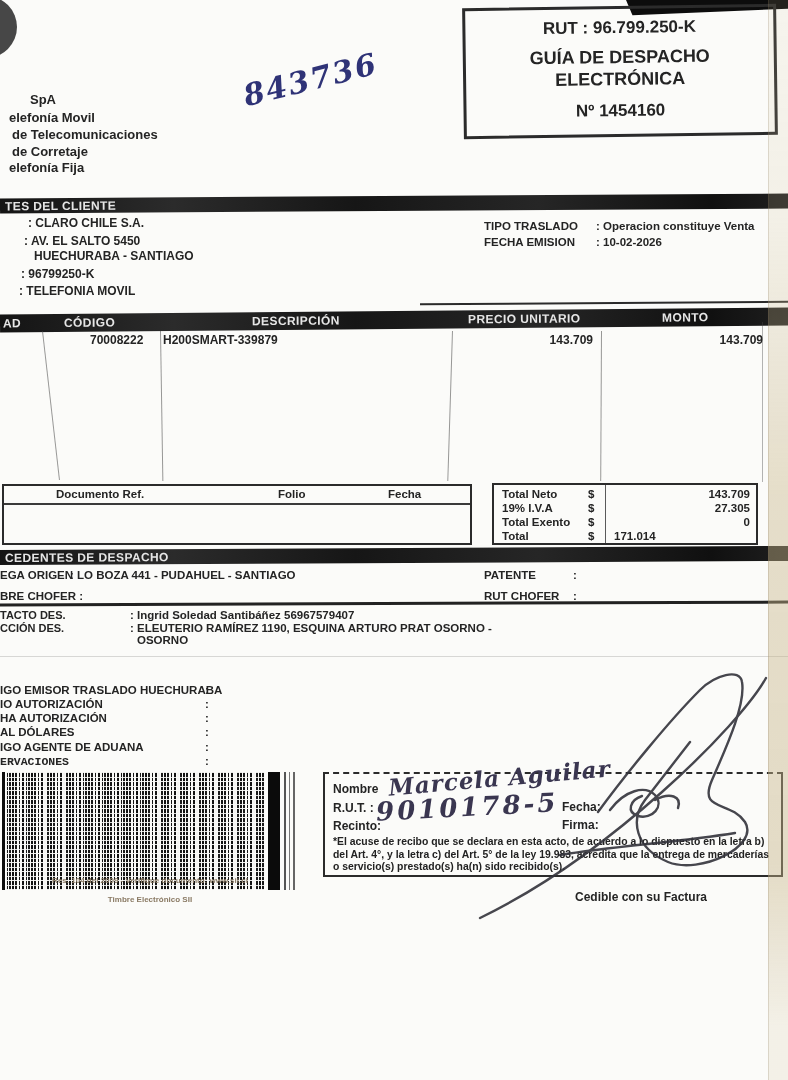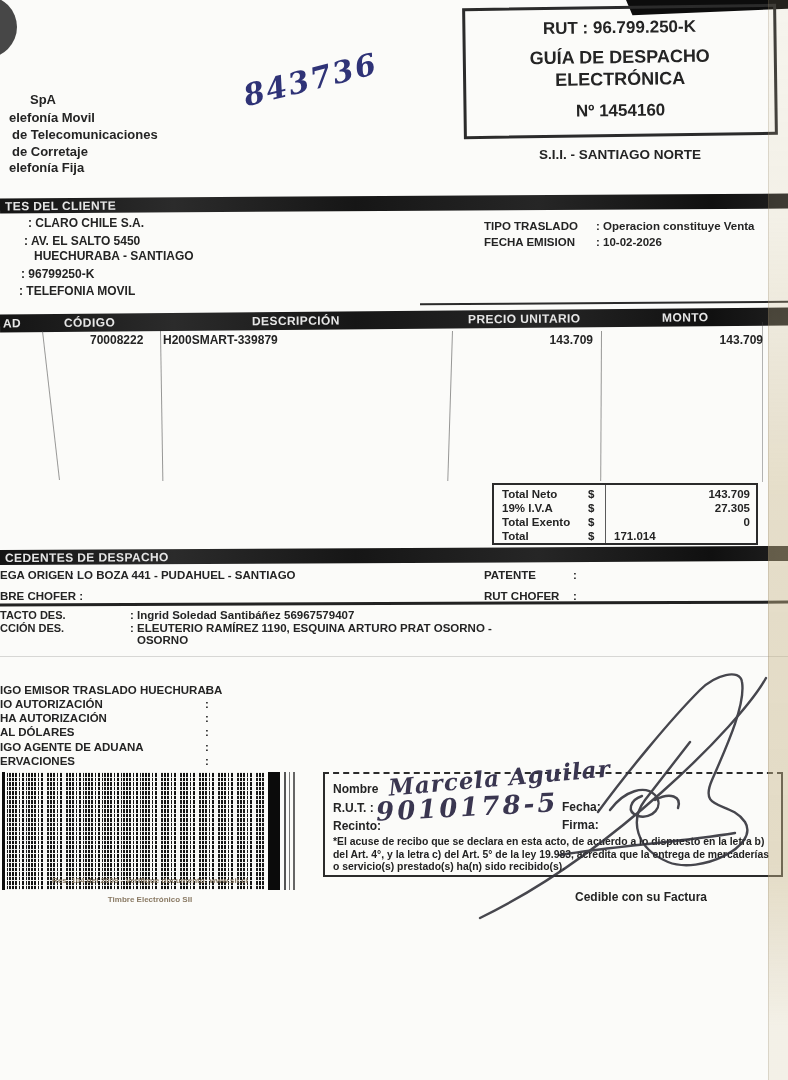--- a/index.html
+++ b/index.html
@@ -33,21 +33,20 @@
   <div class="hand" style="left:242px;top:62px;font-size:30px;font-weight:bold;color:#2f3377;transform:rotate(-14deg);letter-spacing:2px;">843736</div>
 
   <div class="abs" style="left:626px;top:0;width:162px;height:16px;background:#0c0c0c;clip-path:polygon(0 0,100% 0,100% 55%,4% 95%);"></div>
 
   <div class="box" style="left:463px;top:6px;width:314px;height:131px;border-width:3px;transform:rotate(-0.8deg);">
     <div class="txt" style="left:0;top:9px;width:100%;text-align:center;font-size:17px;">RUT : 96.799.250-K</div>
     <div class="txt" style="left:0;top:38px;width:100%;text-align:center;font-size:18px;">GUÍA DE DESPACHO</div>
     <div class="txt" style="left:0;top:60px;width:100%;text-align:center;font-size:18px;">ELECTRÓNICA</div>
     <div class="txt" style="left:0;top:92px;width:100%;text-align:center;font-size:17px;">Nº 1454160</div>
   </div>
-  <div class="txt" style="left:463px;top:147px;width:314px;text-align:center;font-size:13.5px;">S.I.I. - SANTIAGO NORTE</div>
 
   <div class="bar" style="top:196px;transform:rotate(-0.35deg);">
     <span>TES DEL CLIENTE</span>
   </div>
   <div class="txt" style="left:28px;top:216px;font-size:12px;">: CLARO CHILE S.A.</div>
   <div class="txt" style="left:24px;top:234px;font-size:12px;">: AV. EL SALTO 5450</div>
   <div class="txt" style="left:34px;top:249px;font-size:12px;">HUECHURABA - SANTIAGO</div>
   <div class="txt" style="left:21px;top:267px;font-size:12px;">: 96799250-K</div>
   <div class="txt" style="left:19px;top:284px;font-size:12px;">: TELEFONIA MOVIL</div>
 
@@ -67,20 +66,26 @@
   <div class="txt" style="left:90px;top:333px;width:68px;text-align:left;font-size:12px;">70008222</div>
   <div class="txt" style="left:163px;top:333px;font-size:12px;">H200SMART-339879</div>
   <div class="txt" style="left:520px;top:333px;width:73px;text-align:right;font-size:12px;">143.709</div>
   <div class="txt" style="left:690px;top:333px;width:73px;text-align:right;font-size:12px;">143.709</div>
   <div class="vline" style="left:42px;top:331px;height:150px;transform:rotate(-6.5deg);"></div>
   <div class="vline" style="left:160px;top:331px;height:150px;transform:rotate(-0.9deg);"></div>
   <div class="vline" style="left:452px;top:331px;height:150px;transform:rotate(1.8deg);"></div>
   <div class="vline" style="left:601px;top:331px;height:150px;transform:rotate(0.3deg);"></div>
   <div class="vline" style="left:762px;top:322px;height:160px;background:rgba(70,70,70,.4);"></div>
 
+  <div class="box" style="left:2px;top:484px;width:470px;height:61px;">
+    <div class="txt" style="left:52px;top:2px;font-size:11.5px;">Documento Ref.</div>
+    <div class="txt" style="left:274px;top:2px;font-size:11.5px;">Folio</div>
+    <div class="txt" style="left:384px;top:2px;font-size:11.5px;">Fecha</div>
+    <div class="hline" style="left:0;top:17px;width:100%;height:1.5px;background:#3a3a3a;"></div>
+  </div>
 
   <div class="box" style="left:492px;top:483px;width:266px;height:62px;">
     <div class="vline" style="left:111px;top:0;height:58px;background:rgba(50,50,50,.8);"></div>
     <div class="txt" style="left:8px;top:3px;font-size:11.5px;">Total Neto</div>
     <div class="txt" style="left:94px;top:3px;font-size:11.5px;">$</div>
     <div class="txt" style="left:120px;top:3px;width:136px;text-align:right;font-size:11.5px;">143.709</div>
     <div class="txt" style="left:8px;top:17px;font-size:11.5px;">19% I.V.A</div>
     <div class="txt" style="left:94px;top:17px;font-size:11.5px;">$</div>
     <div class="txt" style="left:120px;top:17px;width:136px;text-align:right;font-size:11.5px;">27.305</div>
     <div class="txt" style="left:8px;top:31px;font-size:11.5px;">Total Exento</div>
@@ -112,21 +117,21 @@
   <div class="txt" style="left:0;top:684px;font-size:11.5px;">IGO EMISOR TRASLADO HUECHURABA</div>
   <div class="txt" style="left:205px;top:684px;font-size:11.5px;">:</div>
   <div class="txt" style="left:0;top:698px;font-size:11.5px;">IO AUTORIZACIÓN</div>
   <div class="txt" style="left:205px;top:698px;font-size:11.5px;">:</div>
   <div class="txt" style="left:0;top:712px;font-size:11.5px;text-align:right;">HA AUTORIZACIÓN</div>
   <div class="txt" style="left:205px;top:712px;font-size:11.5px;">:</div>
   <div class="txt" style="left:0;top:726px;font-size:11.5px;">AL DÓLARES</div>
   <div class="txt" style="left:205px;top:726px;font-size:11.5px;">:</div>
   <div class="txt" style="left:0;top:741px;font-size:11.5px;">IGO AGENTE DE ADUANA</div>
   <div class="txt" style="left:205px;top:741px;font-size:11.5px;">:</div>
-  <div class="txt" style="left:0;top:755px;font-size:11.5px;">ERVACIONES</div>
+  <div class="txt" style="left:0;top:755px;font-size:11.5px;font-family:Liberation Mono, monospace;">ERVACIONES</div>
   <div class="txt" style="left:205px;top:755px;font-size:11.5px;">:</div>
 
   <div class="abs" style="left:2px;top:772px;width:296px;height:118px;">
     <div class="bc-el" style="left:4px;width:258px;background-color:#f3f3f0;background:
       repeating-linear-gradient(90deg, rgba(251,251,249,.97) 0 1.5px, transparent 1.5px 19px),
       repeating-linear-gradient(0deg, rgba(251,251,249,.92) 0 1px, transparent 1px 4px, rgba(251,251,249,.85) 4px 5px, transparent 5px 9px),
       repeating-linear-gradient(90deg, #161616 0 2px, transparent 2px 3px, #1a1a1a 3px 5px, transparent 5px 6px, #101010 6px 8px, transparent 8px 9px, #181818 9px 11px, transparent 11px 13px, #141414 13px 14px, transparent 14px 16px, #111 16px 18px, transparent 18px 19px);"></div>
     <div class="bc-el" style="left:0;width:3px;background:#0d0d0d;"></div>
     <div class="bc-el" style="left:266px;width:12px;background:#0b0b0b;"></div>
     <div class="bc-el" style="left:282px;width:2px;background:#555;"></div>

